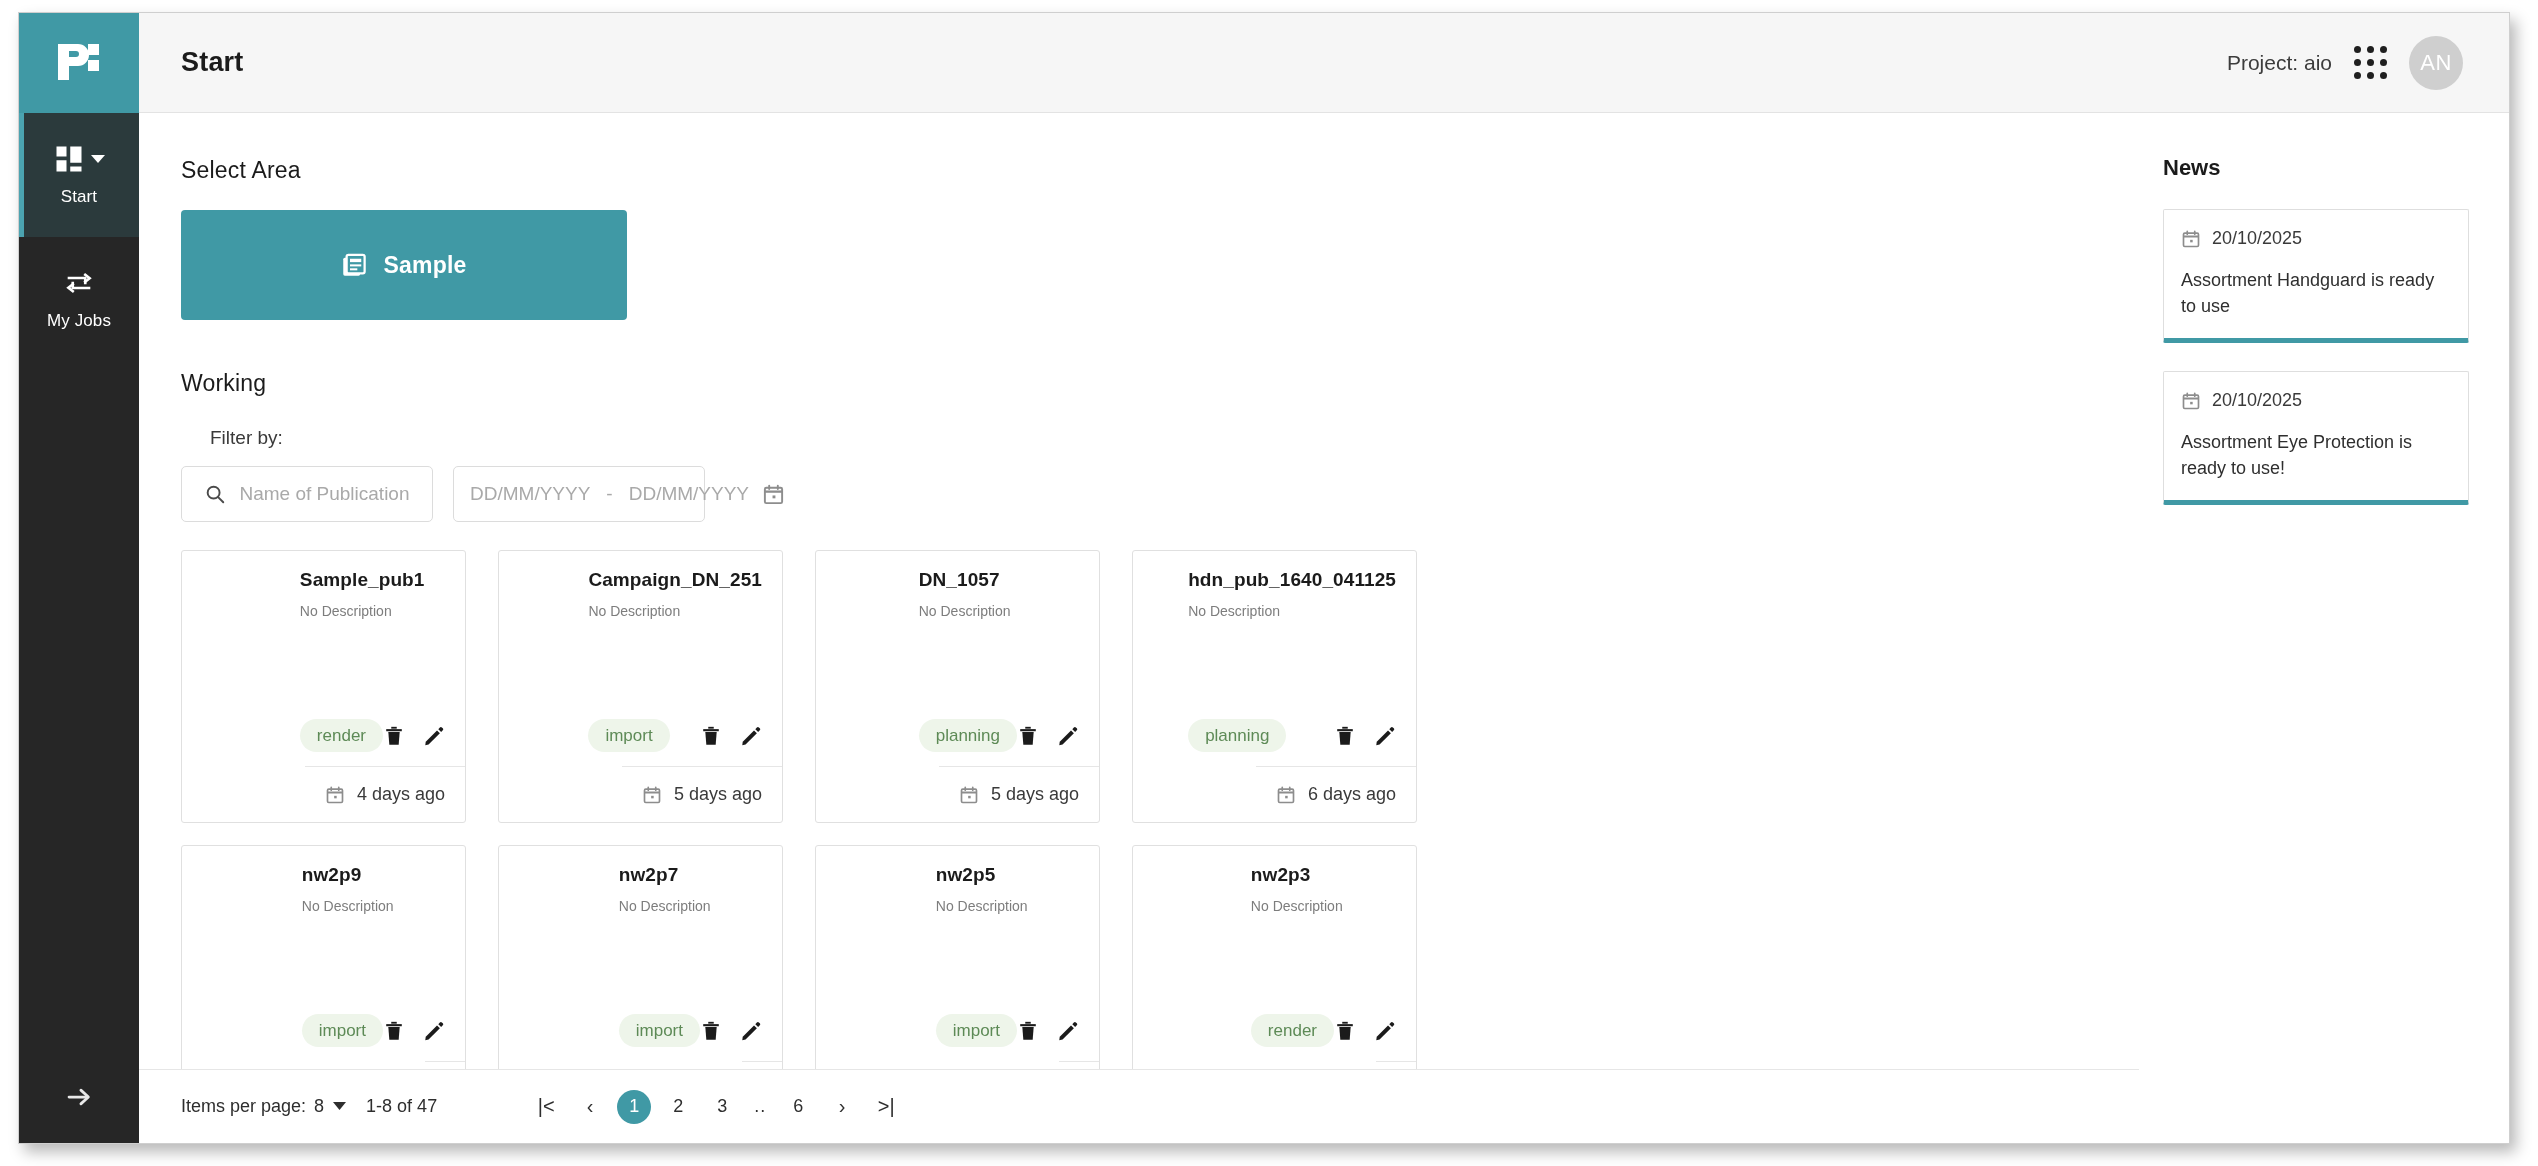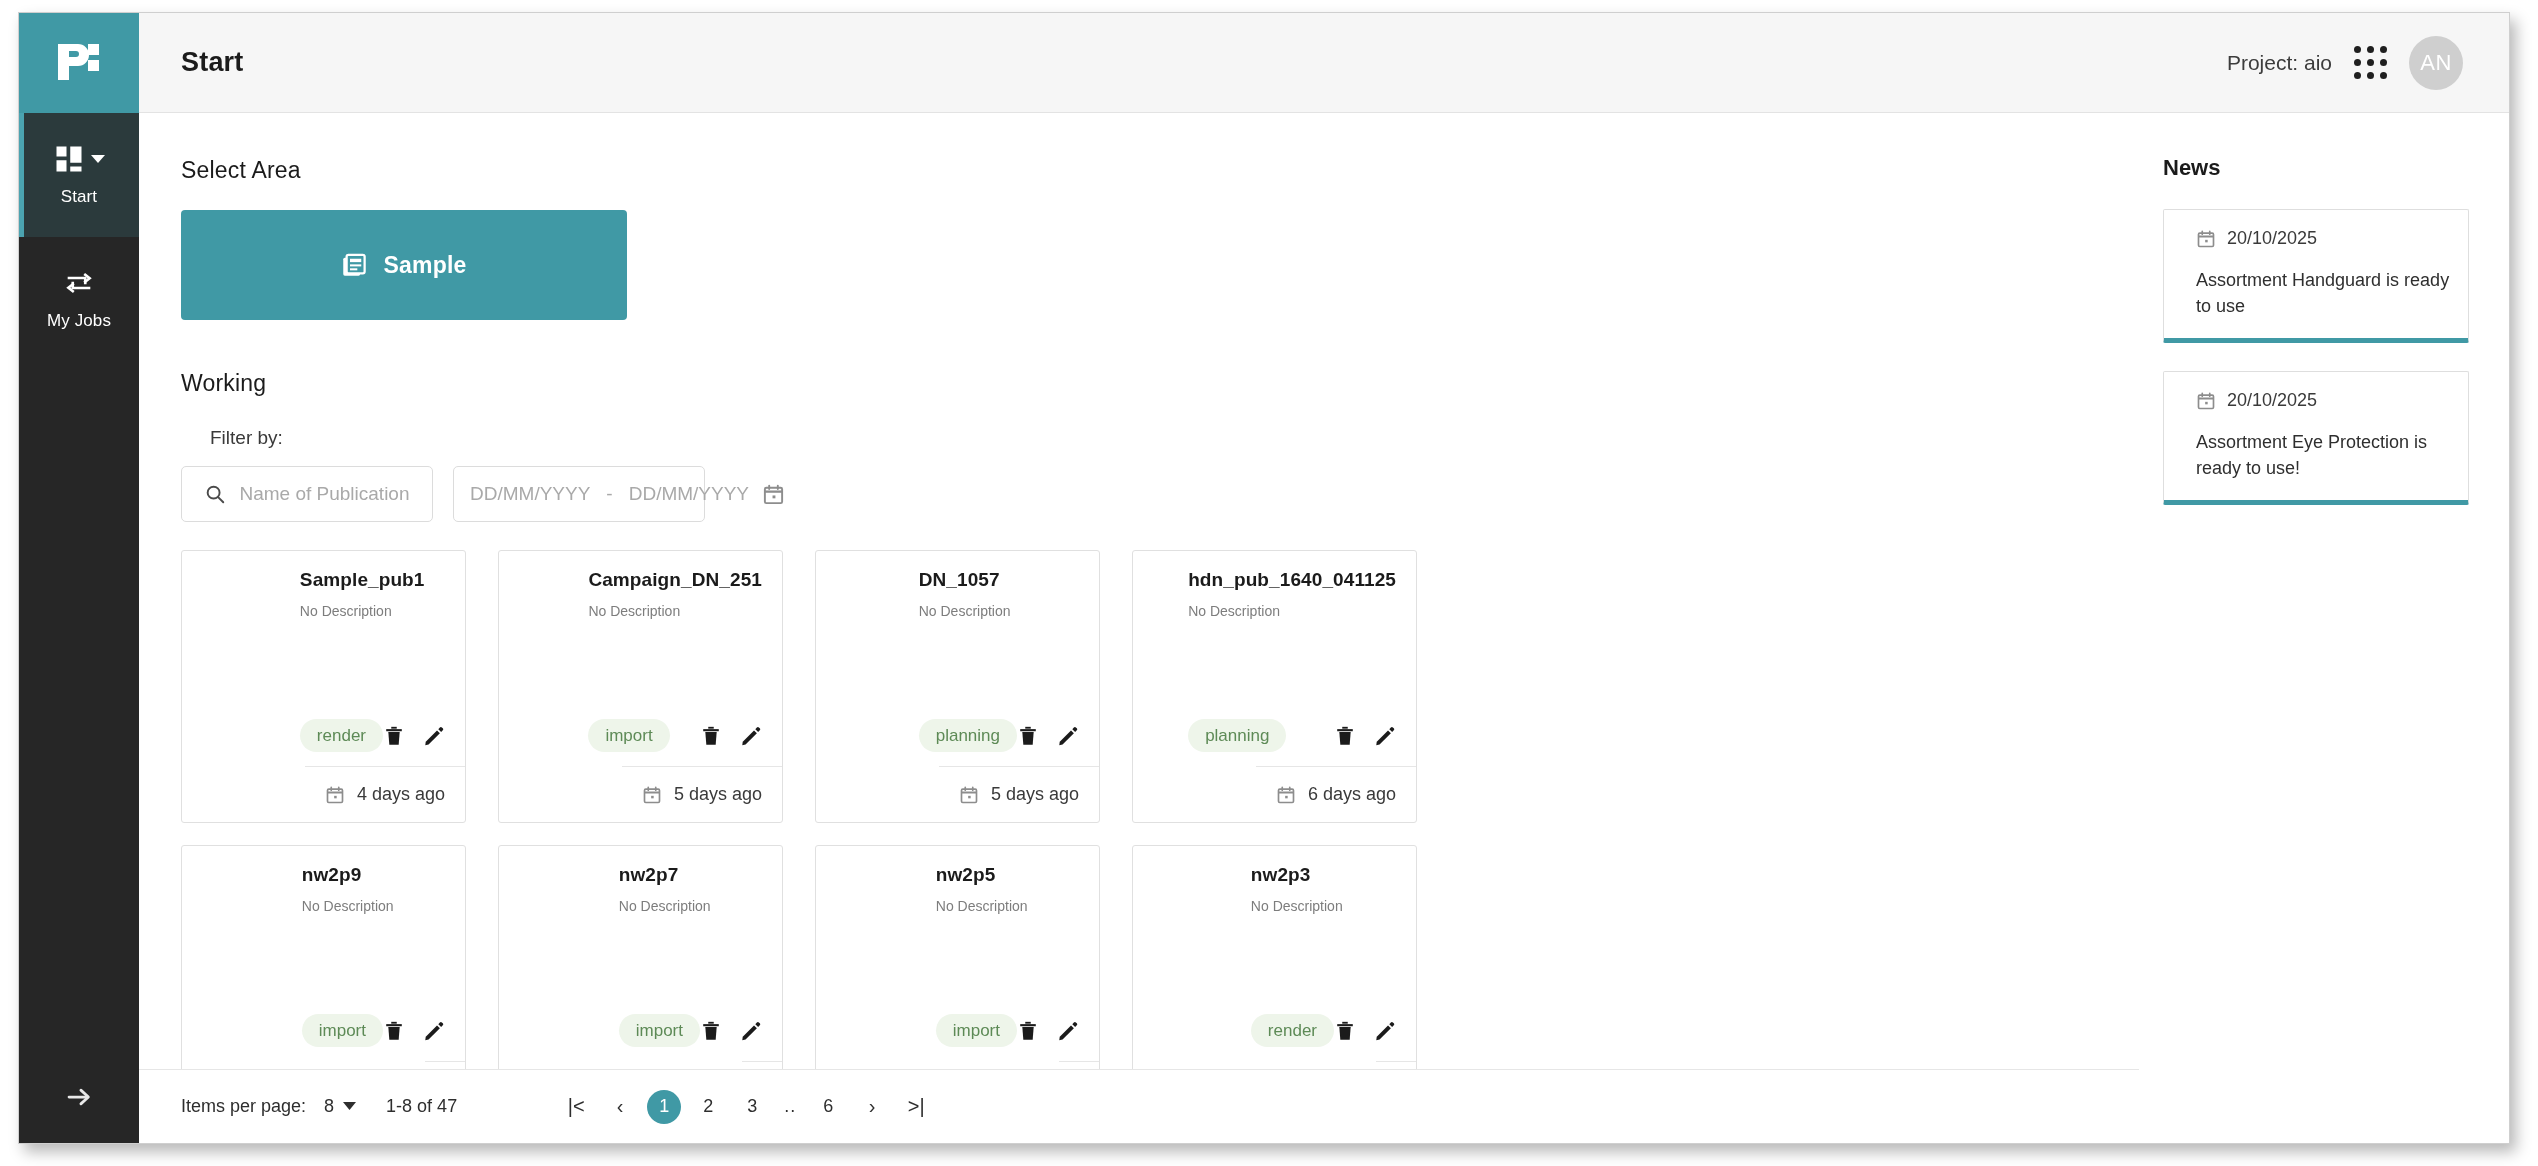--- a/index.html
+++ b/index.html
@@ -293,21 +293,21 @@
   .card-footer-text { font-size: 18px; color: #3a3a3a; }
 
   
   #paginator {
     flex: 0 0 74px;
     height: 74px;
     border-top: 1px solid #e6e6e6;
     display: flex;
     align-items: center;
     padding: 0 42px;
-    gap: 14px;
+    gap: 4px;
     background: #ffffff;
   }
   #items-per-page-label { font-size: 18px; color: #2e2e2e; }
   #page-size-select {
     display: flex;
     align-items: center;
     gap: 9px;
     cursor: pointer;
     padding: 0 4px;
   }
@@ -358,21 +358,21 @@
   #news-heading {
     font-size: 22px;
     font-weight: bold;
     color: #1b1b1b;
   }
   .news-card {
     margin-top: 28px;
     border: 1px solid #dedede;
     border-bottom: 5px solid #4099a5;
     border-radius: 2px;
-    padding: 18px 17px 19px 32px;
+    padding: 18px 17px 19px 17px;
     background: #ffffff;
     cursor: pointer;
   }
   .news-date-row { display:flex; align-items:center; gap: 11px; }
   .news-date { font-size: 18px; color: #3a3a3a; }
   .news-text {
     margin-top: 18px;
     font-size: 18px;
     color: #2f2f2f;
     line-height: 1.45;

